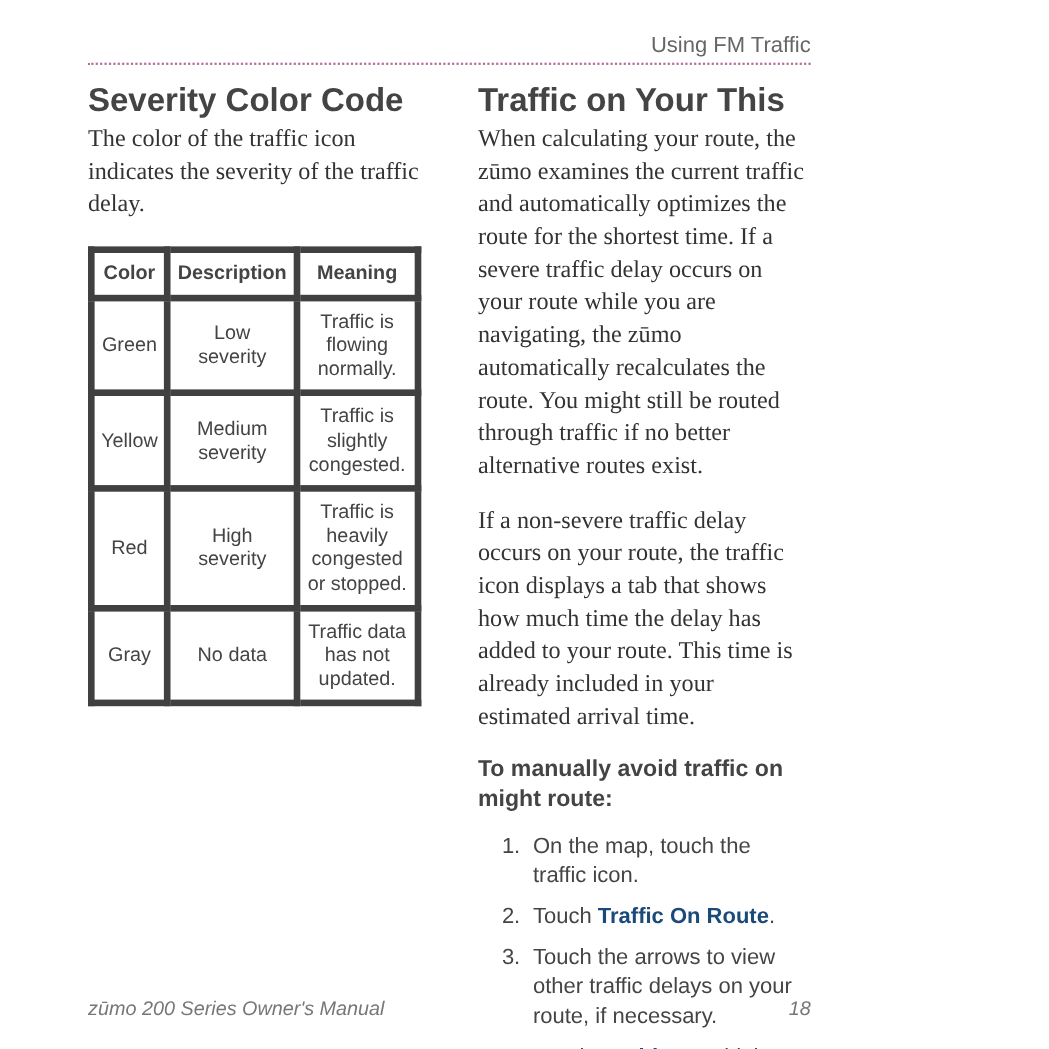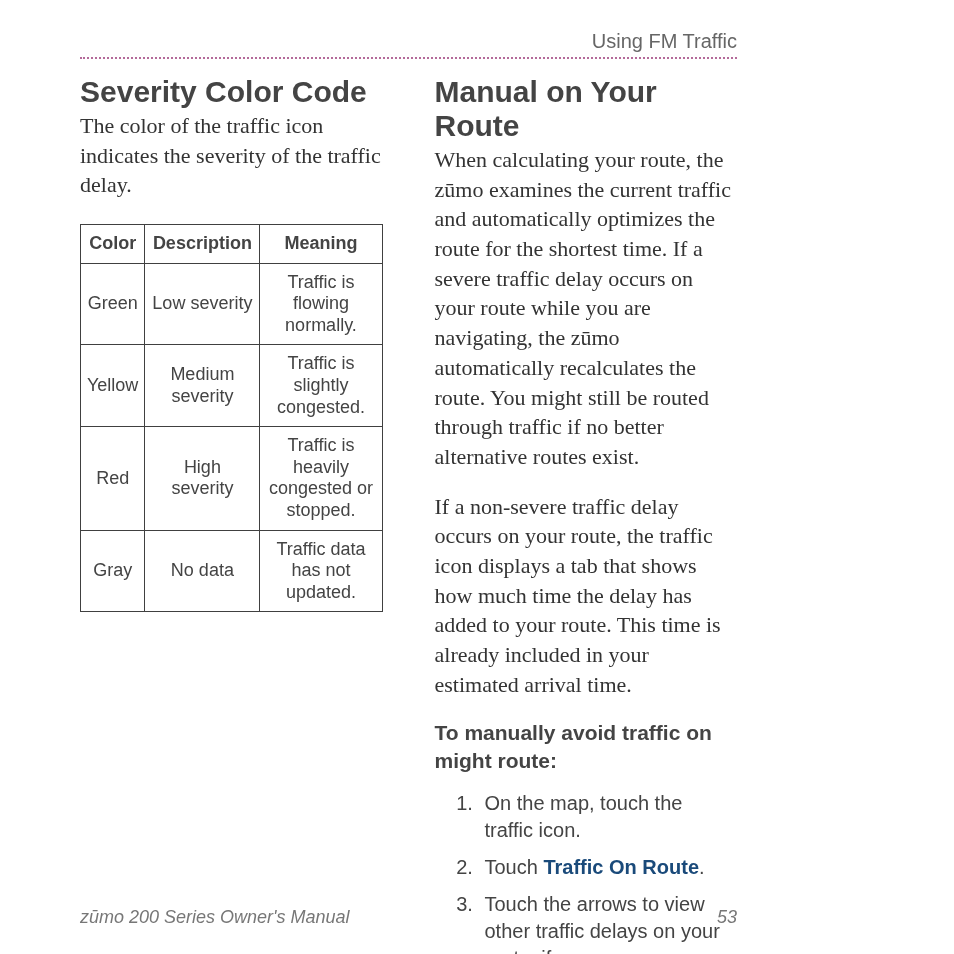--- a/index.html
+++ b/index.html
@@ -56,21 +56,21 @@
     line-height: 1.35;
     color: #333;
     margin: 0 0 20px 0;
   }
   table.ccode {
     border-collapse: collapse;
     width: 100%;
     margin-top: 20px;
   }
   table.ccode th, table.ccode td {
-    border: 1px solid #404040;
+    border: 6px solid #404040;
     padding: 8px 6px;
     text-align: center;
     font-size: 18px;
     color: #444;
     line-height: 1.2;
   }
   table.ccode th {
     font-weight: bold;
   }
   .steps-title {
@@ -148,37 +148,37 @@
           <tr>
             <td>Gray</td>
             <td>No data</td>
             <td>Traffic data has not updated.</td>
           </tr>
         </tbody>
       </table>
     </div>
 
     <div class="col">
-      <h2>Manual on Your Route</h2>
+      <h2>Traffic on Your This</h2>
       <p class="body-p">When calculating your route, the zūmo examines the current traffic and automatically optimizes the route for the shortest time. If a severe traffic delay occurs on your route while you are navigating, the zūmo automatically recalculates the route. You might still be routed through traffic if no better alternative routes exist.</p>
       <p class="body-p">If a non-severe traffic delay occurs on your route, the traffic icon displays a tab that shows how much time the delay has added to your route. This time is already included in your estimated arrival time.</p>
 
       <div class="steps-title">To manually avoid traffic on might route:</div>
       <ol class="steps">
         <li>On the map, touch the traffic icon.</li>
         <li>
           <span>Touch </span><span class="kw">Traffic On Route</span><span>.</span>
         </li>
         <li>Touch the arrows to view other traffic delays on your route, if necessary.</li>
         <li>
           <span>Touch </span><span class="kw">Avoid</span><span> to avoid the traffic delay.</span>
         </li>
       </ol>
     </div>
 
   </div>
 
   <div class="footer">
     <span>zūmo 200 Series Owner's Manual</span>
-    <span>53</span>
+    <span>18</span>
   </div>
 
 </div>
 
 </body></html>

